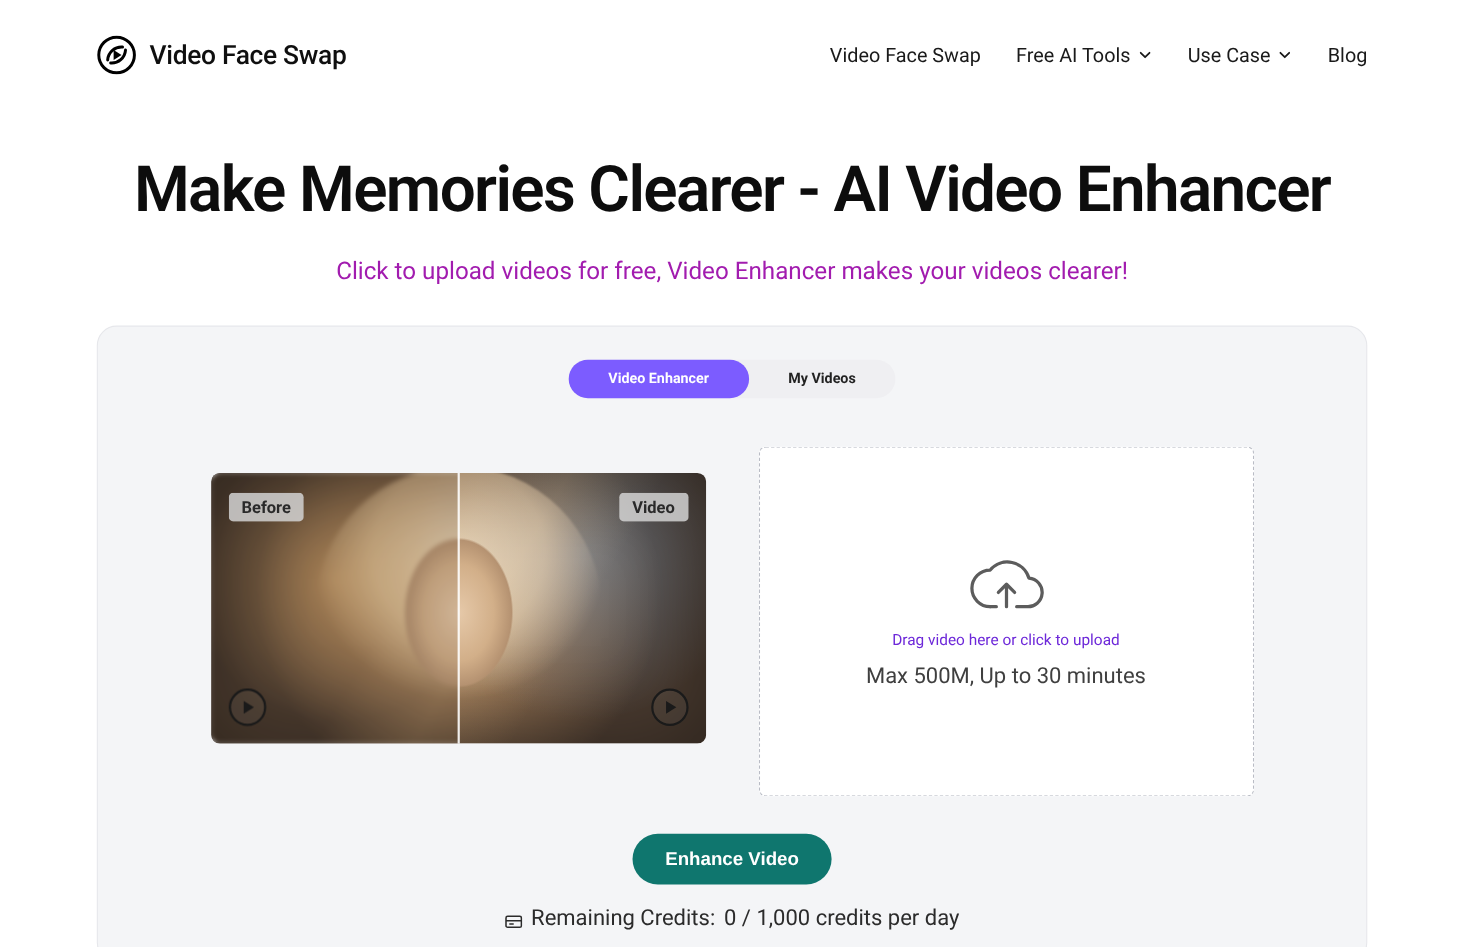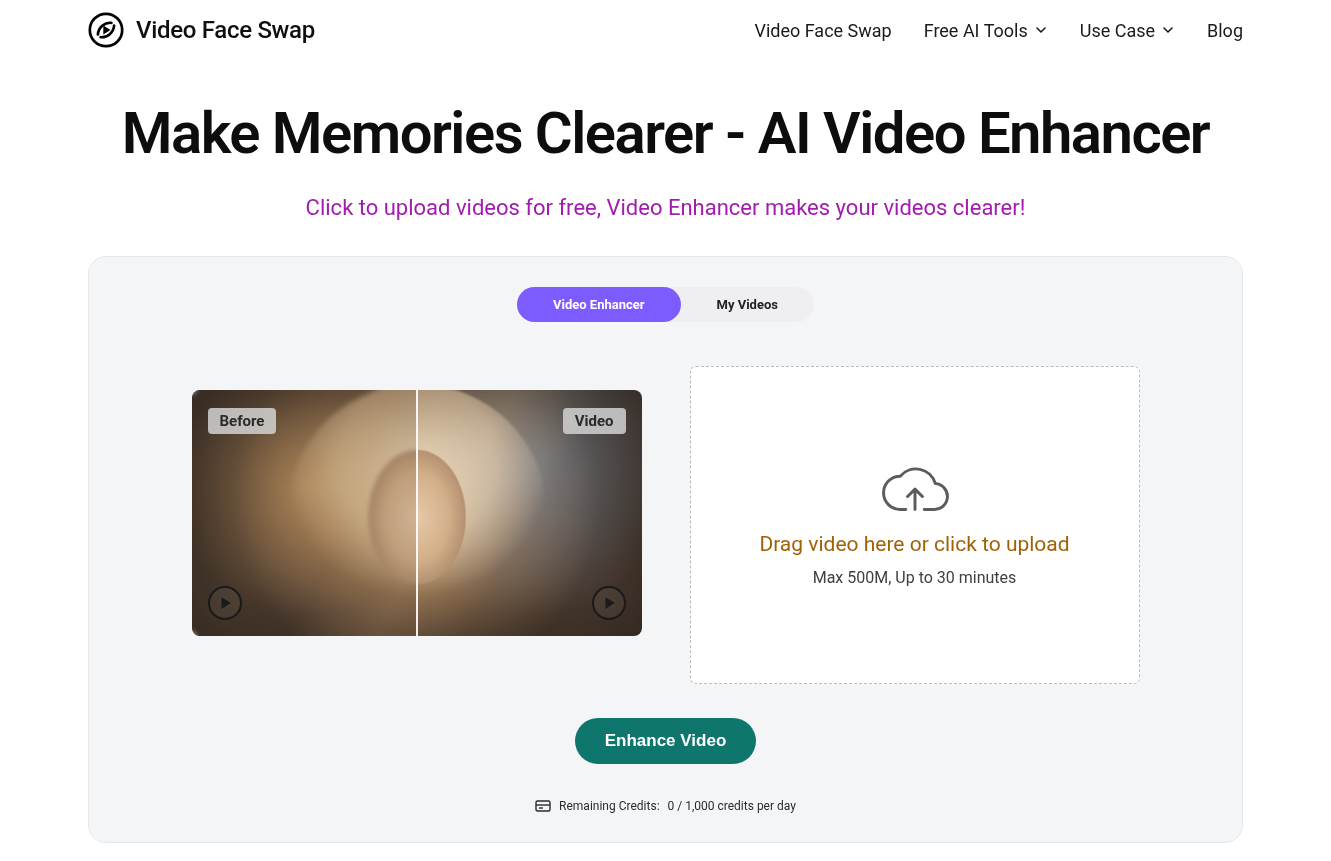--- a/index.html
+++ b/index.html
@@ -7,21 +7,21 @@
     font-family: -apple-system, BlinkMacSystemFont, "Segoe UI", Roboto, Helvetica, Arial, sans-serif;
     background: #ffffff;
     color: #1a1a1a;
     width: 1331px;
     min-height: 861px;
   }
   .header {
     display: flex;
     justify-content: space-between;
     align-items: center;
-    padding: 12px 88px;
+    padding: 32px 88px;
   }
   .brand {
     display: flex;
     align-items: center;
     gap: 12px;
   }
   .brand-logo {
     width: 36px;
     height: 36px;
     display:flex;
@@ -198,50 +198,49 @@
     align-items: center;
     justify-content: center;
     gap: 12px;
     cursor: pointer;
   }
   .cloud-icon {
     width: 74px; height: 58px;
     display:flex; align-items:center; justify-content:center;
   }
   .drop-text {
-    font-size: 21px;
-    color: #a16207;
+    font-size: 14px;
+    color: #6d28d9;
   }
   .drop-sub {
-    font-size: 16px;
+    font-size: 20px;
     color: #3f3f3f;
   }
   .actions {
     display:flex;
     flex-direction:column;
     align-items:center;
     gap: 18px;
   }
   .enhance-btn {
     background: #0f766e;
     color: #fff;
     font-weight: 700;
     font-size: 17px;
     padding: 13px 30px;
     border-radius: 999px;
     border: none;
     cursor: pointer;
   }
   .credits {
     display:flex;
-    align-items:center;
+    align-items:flex-end;
     gap:8px;
-    font-size: 12px;
+    font-size: 20px;
     color: #2b2b2b;
-    margin-top: 16px;
   }
   .credits-icon {
     width:16px; height:16px;
     display:flex; align-items:center; justify-content:center;
   }
 </style>
 </head>
 <body>
 
 <header class="header">

